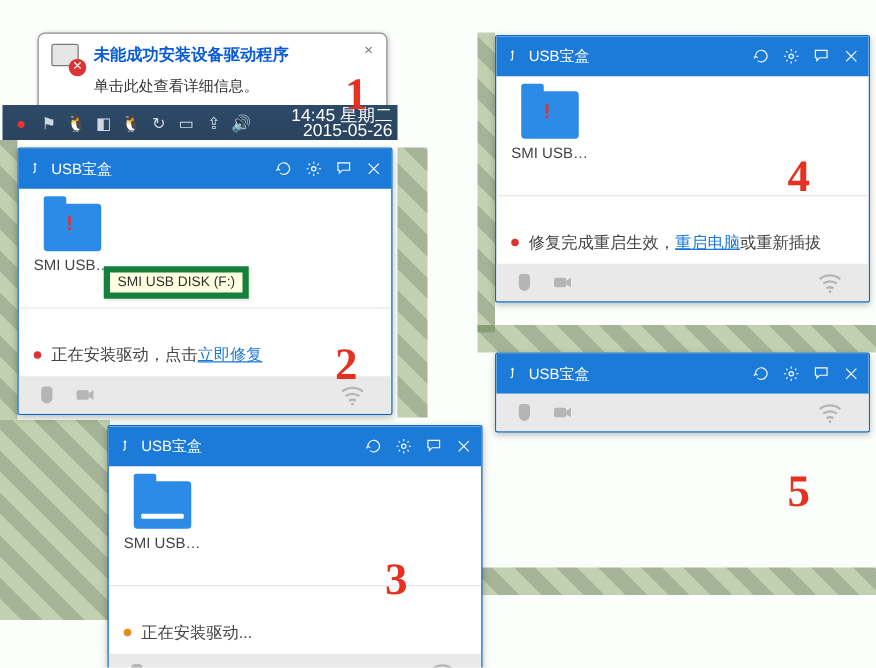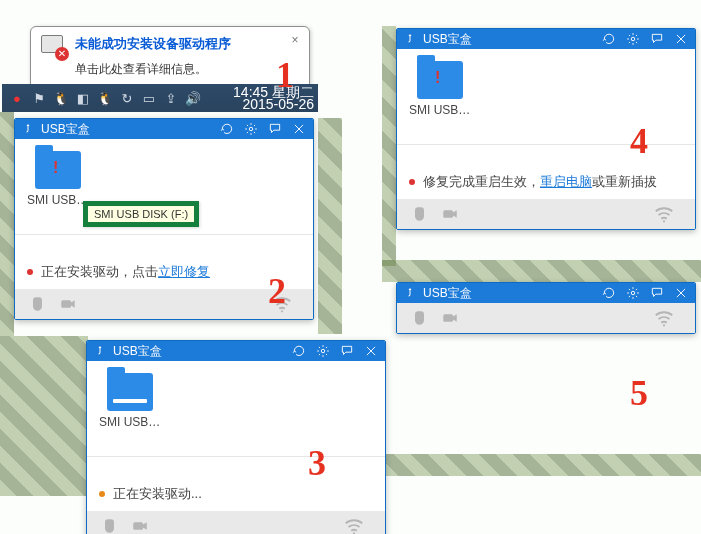--- a/index.html
+++ b/index.html
@@ -86,21 +86,21 @@
   .panel {
     position:absolute;
     width:300px;
     background:#fff;
     border-radius:2px;
     box-shadow:0 2px 6px rgba(0,0,0,.25);
     border:1px solid #0d6bc4;
     overflow:hidden;
   }
   .panel-title {
-    height:20px;
+    height:32px;
     background:#1c7ad8;
     display:flex;
     align-items:center;
     padding:0 6px;
     color:#fff;
     font-size:12px;
   }
   .usb-glyph {
     width:14px;height:14px;margin-right:6px;
     display:inline-flex;align-items:center;justify-content:center;

